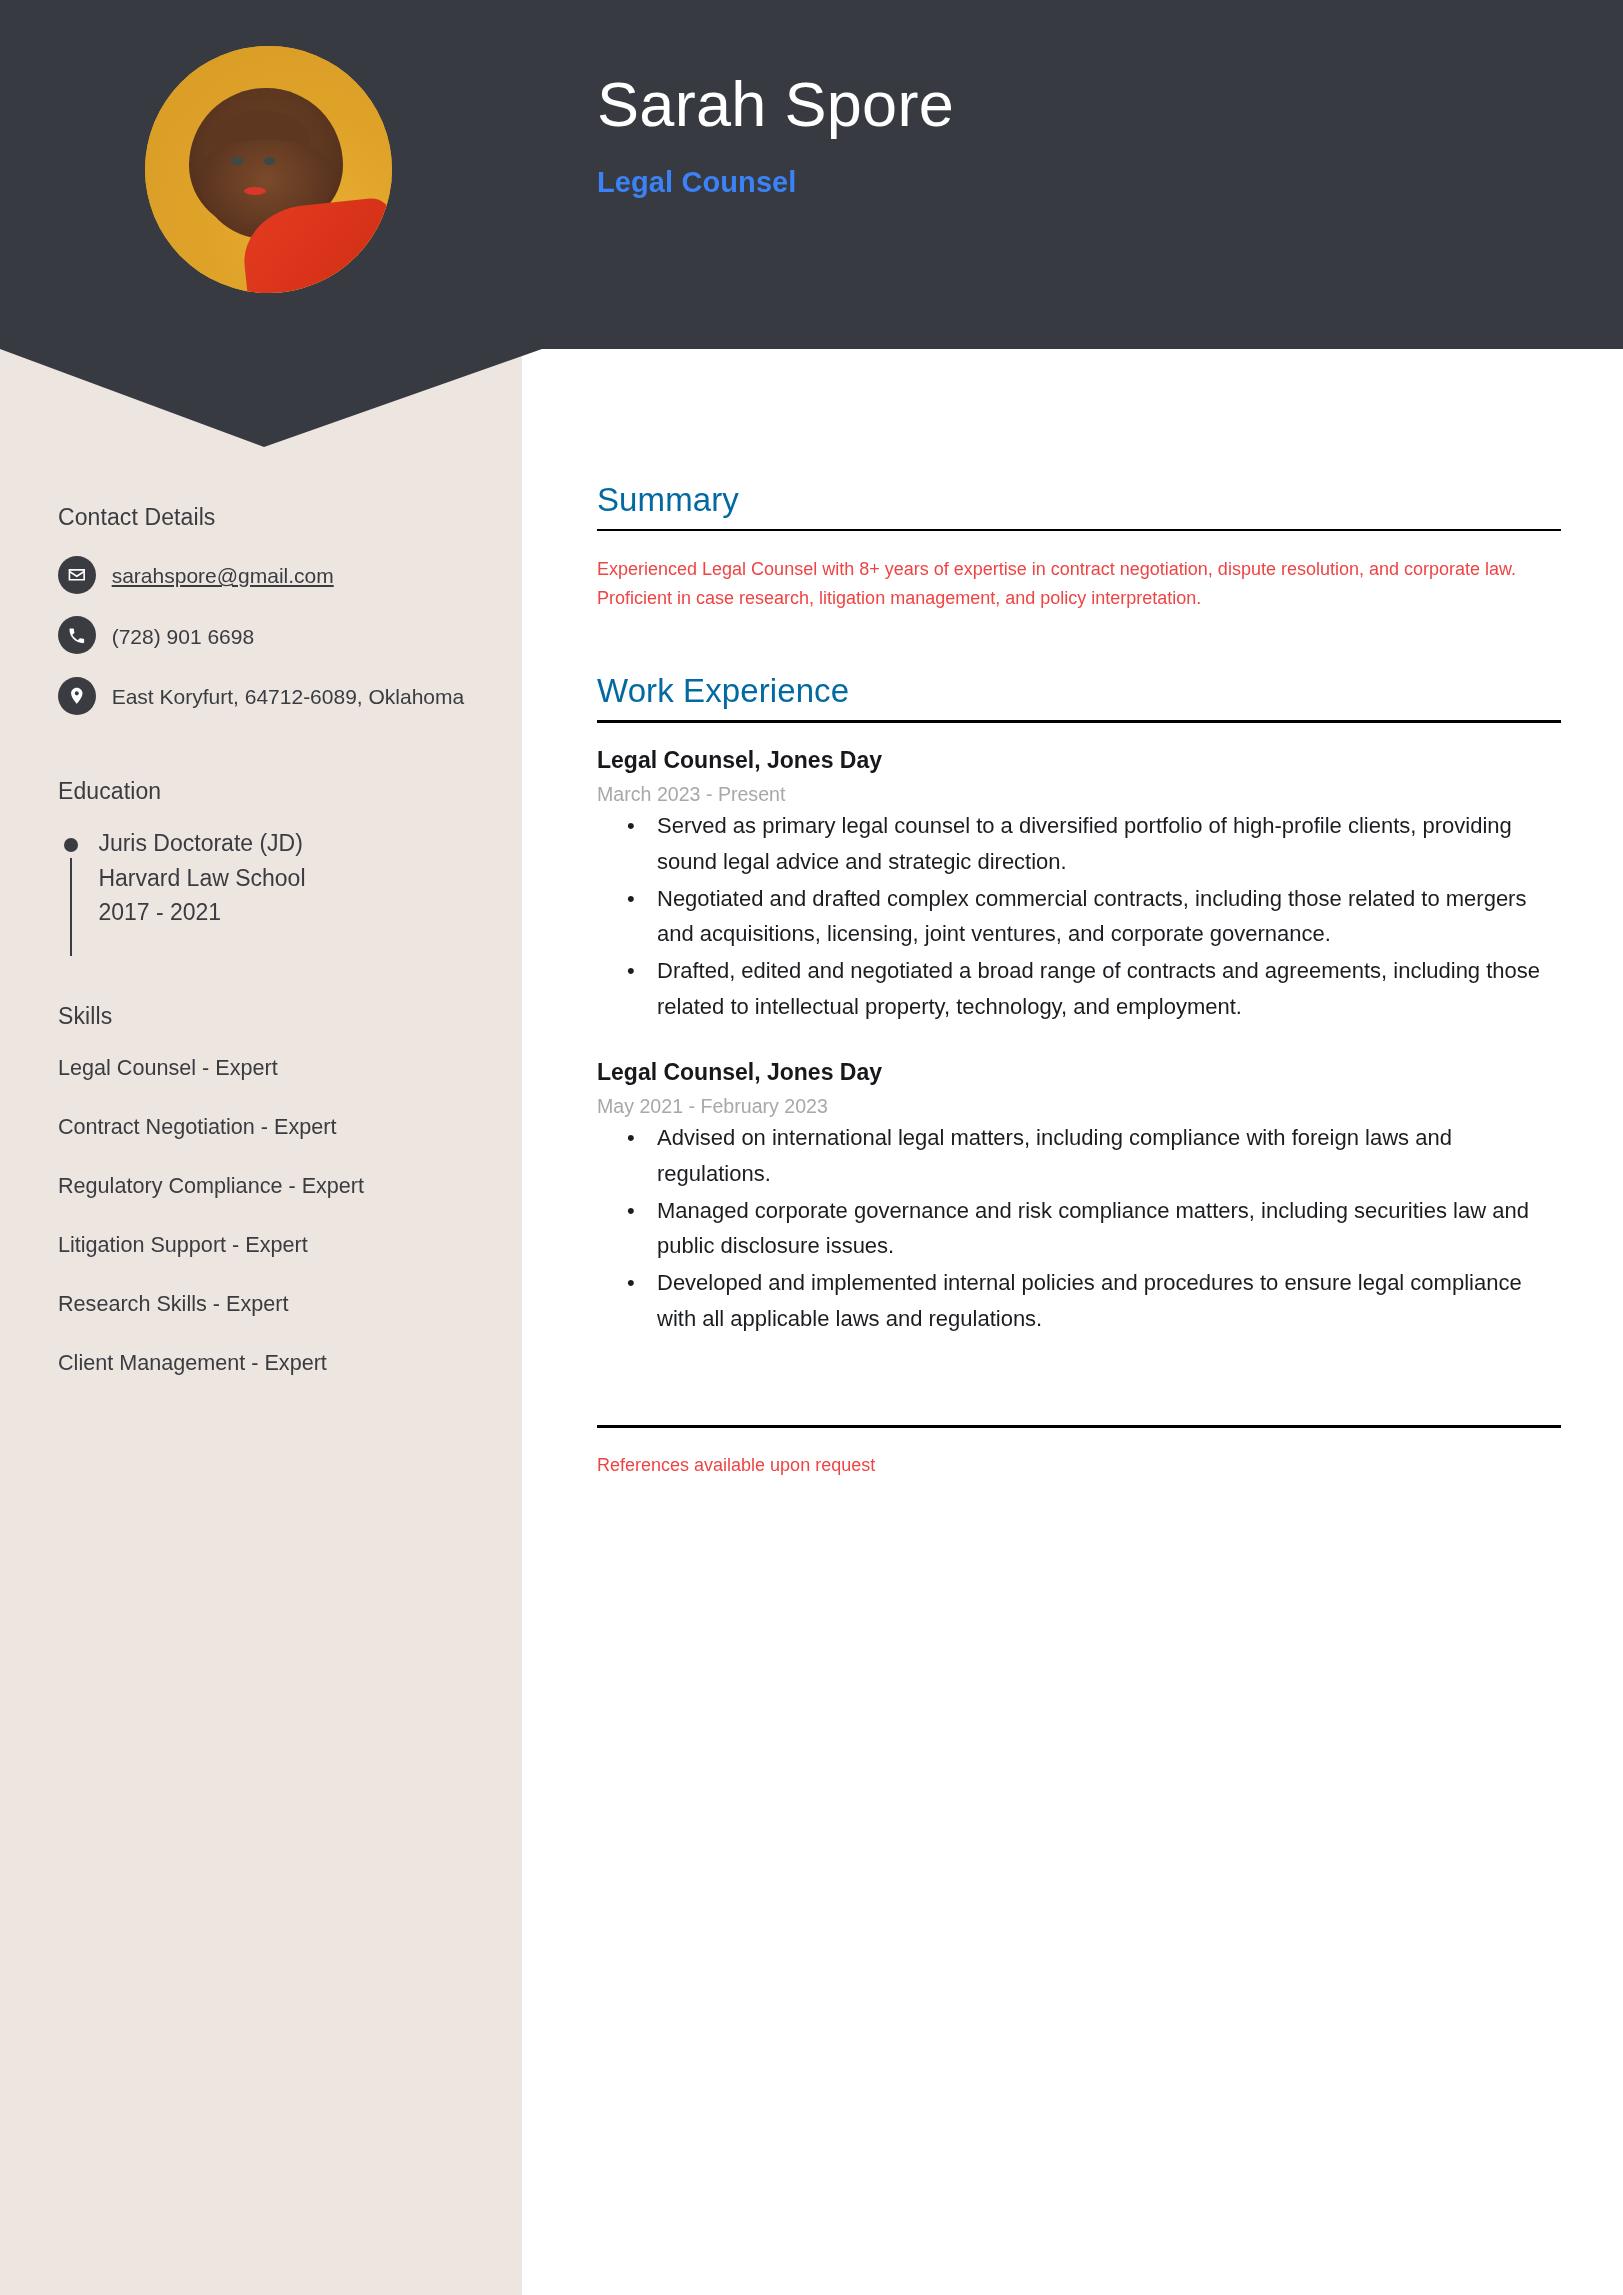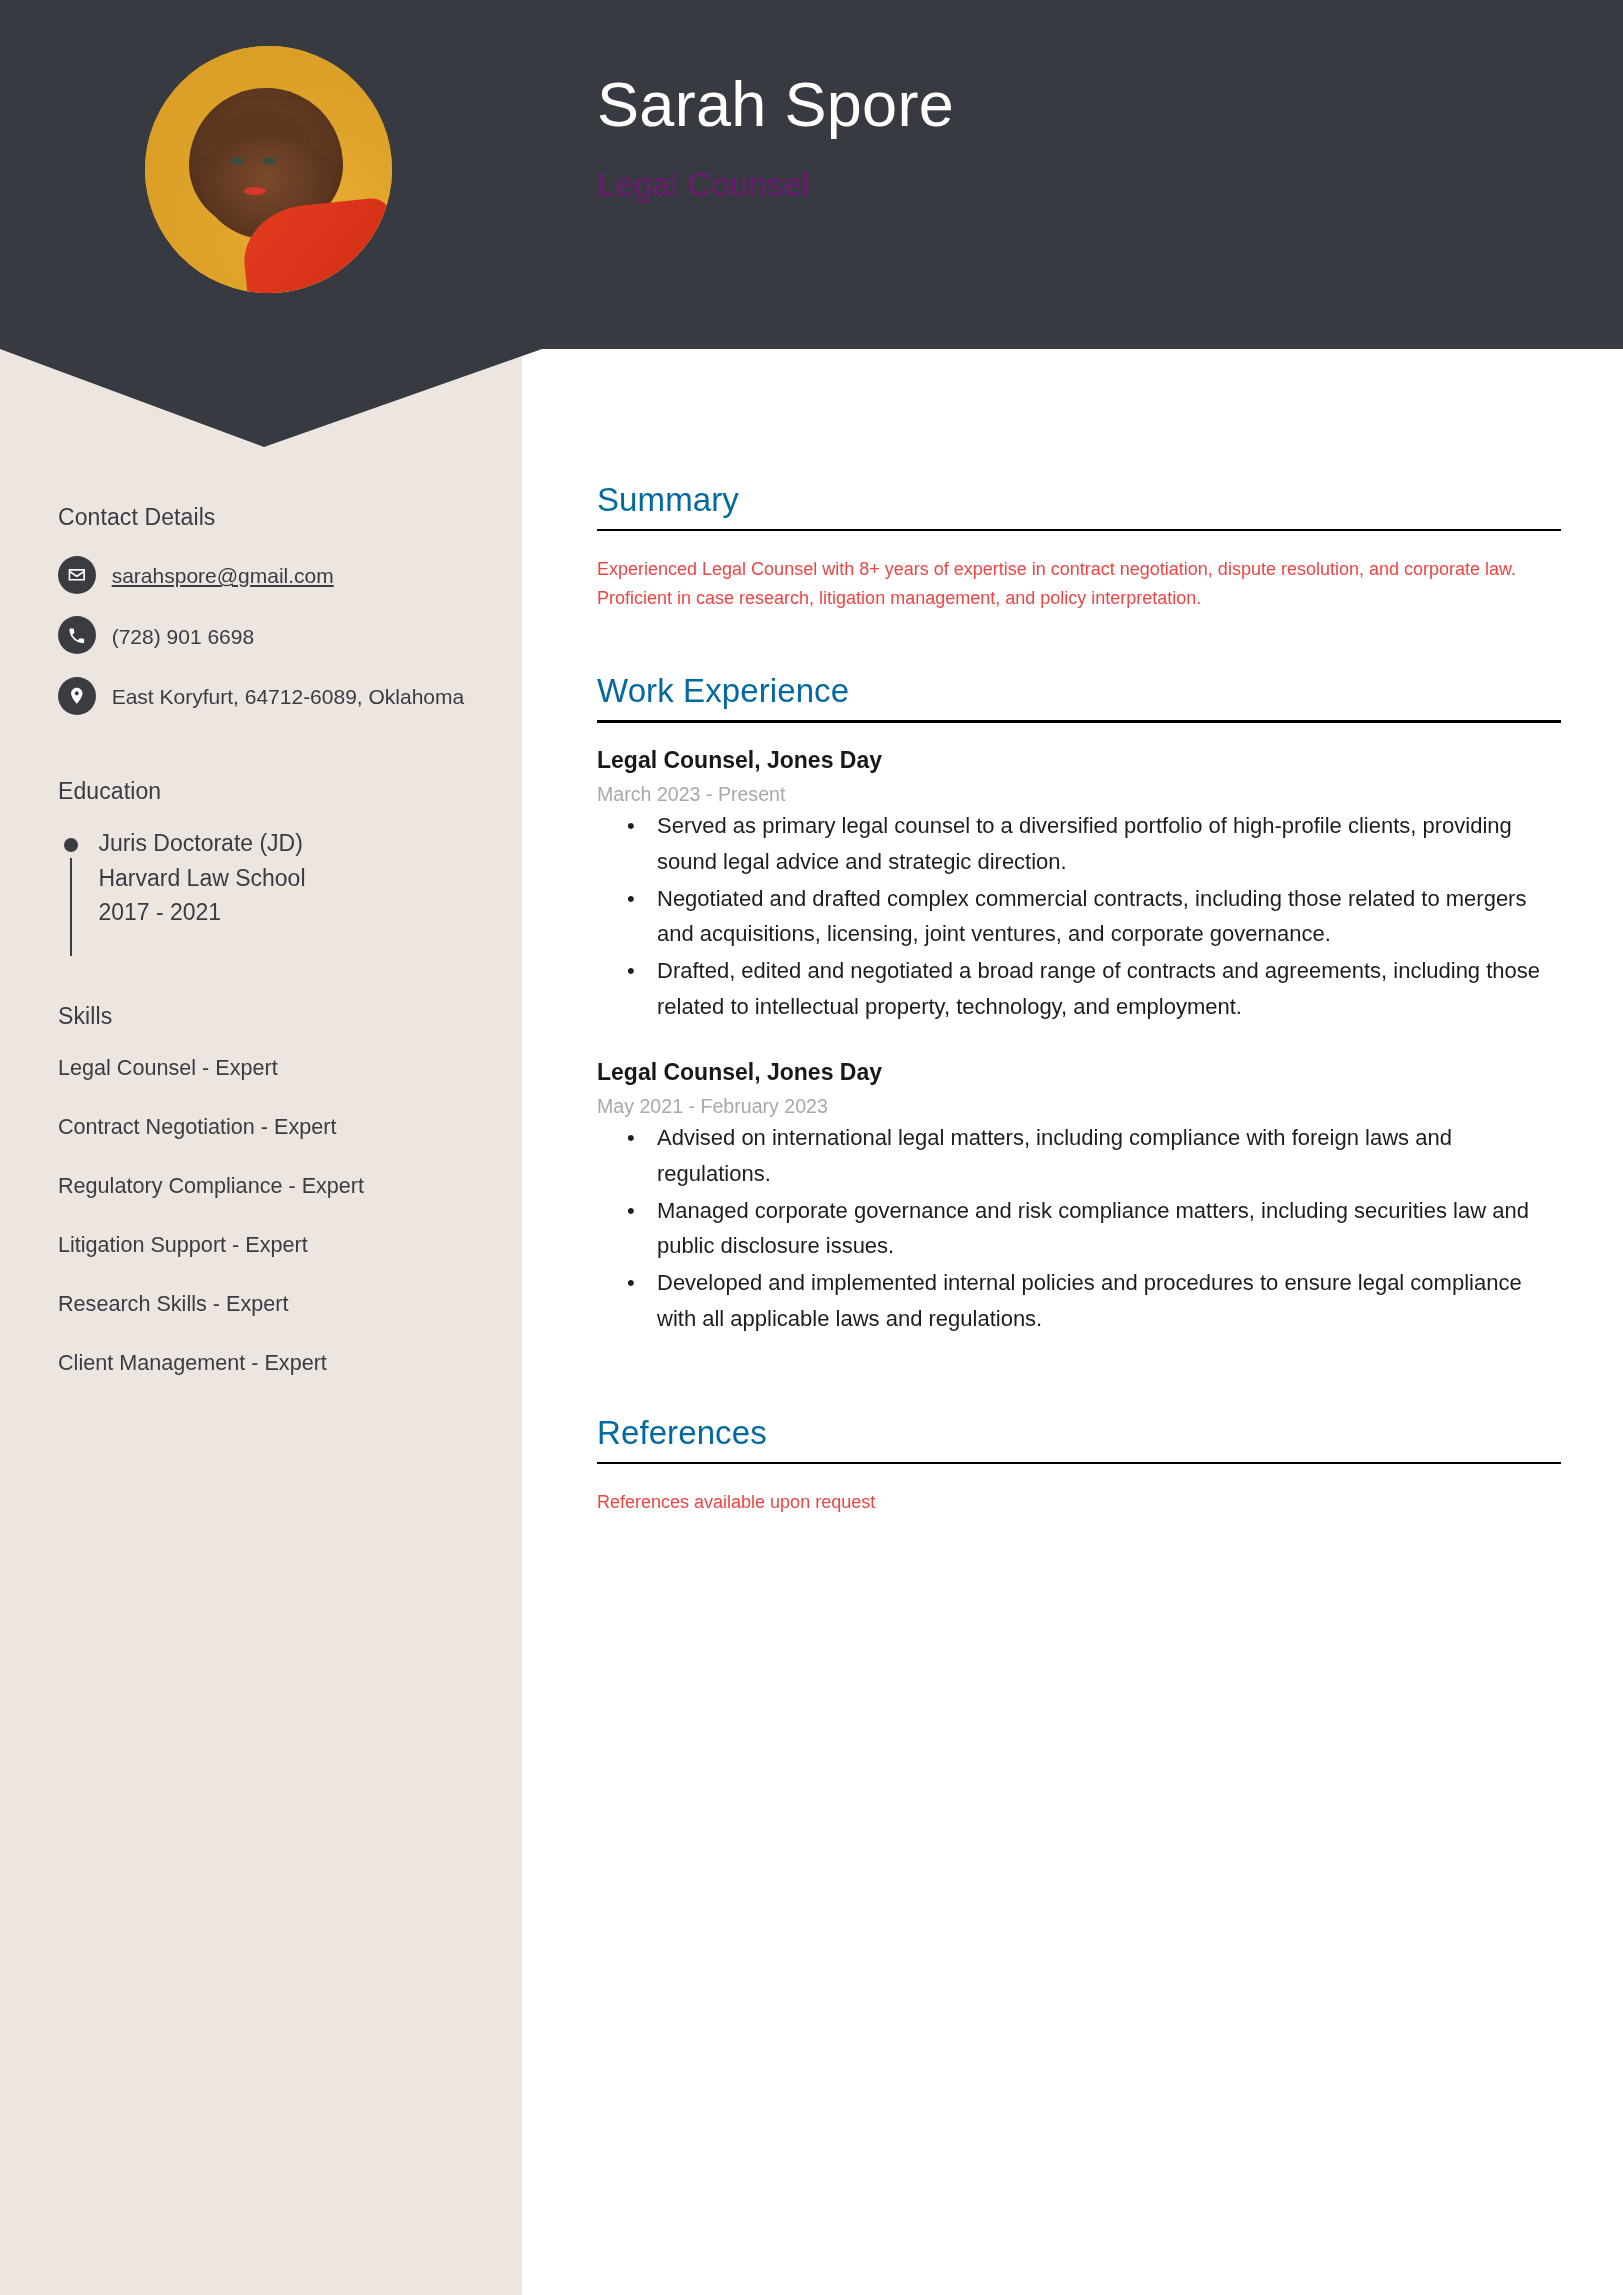--- a/index.html
+++ b/index.html
@@ -70,21 +70,21 @@
     border-radius:42% 14% 0 0 / 52% 24% 0 0;
     transform:rotate(-6deg);
   }
 
   .name-block{ position:absolute; left:597px; top:73px; z-index:4; }
   .name{
     font-size:63px; font-weight:400; color:#ffffff;
     letter-spacing:0.3px; line-height:1.0;
   }
   .role{
-    font-size:33px; font-weight:400; color:#701a75;
+    font-size:29px; font-weight:700; color:#3b82f6;
     margin-top:30px; letter-spacing:0.1px;
   }
 
   
   .sidebar{
     position:absolute; left:0; top:452px; width:522px;
     z-index:5; padding:52px 46px 0 58px;
   }
   .side-h{
     font-size:23px; font-weight:400; color:#3a3c42;
@@ -282,21 +282,20 @@
           <li>Developed and implemented internal policies and procedures to ensure legal compliance with all applicable laws and regulations.</li>
         </ul>
       </div>
 
     </div>
   </div>
 
   <div class="gap-xl"></div>
 
   <div class="sec">
-    <div class="sec-h">References</div>
     <div class="sec-rule"></div>
     <div class="sec-body">
       <div class="para">References available upon request</div>
     </div>
   </div>
 
 </div>
 
 
 </body></html>

